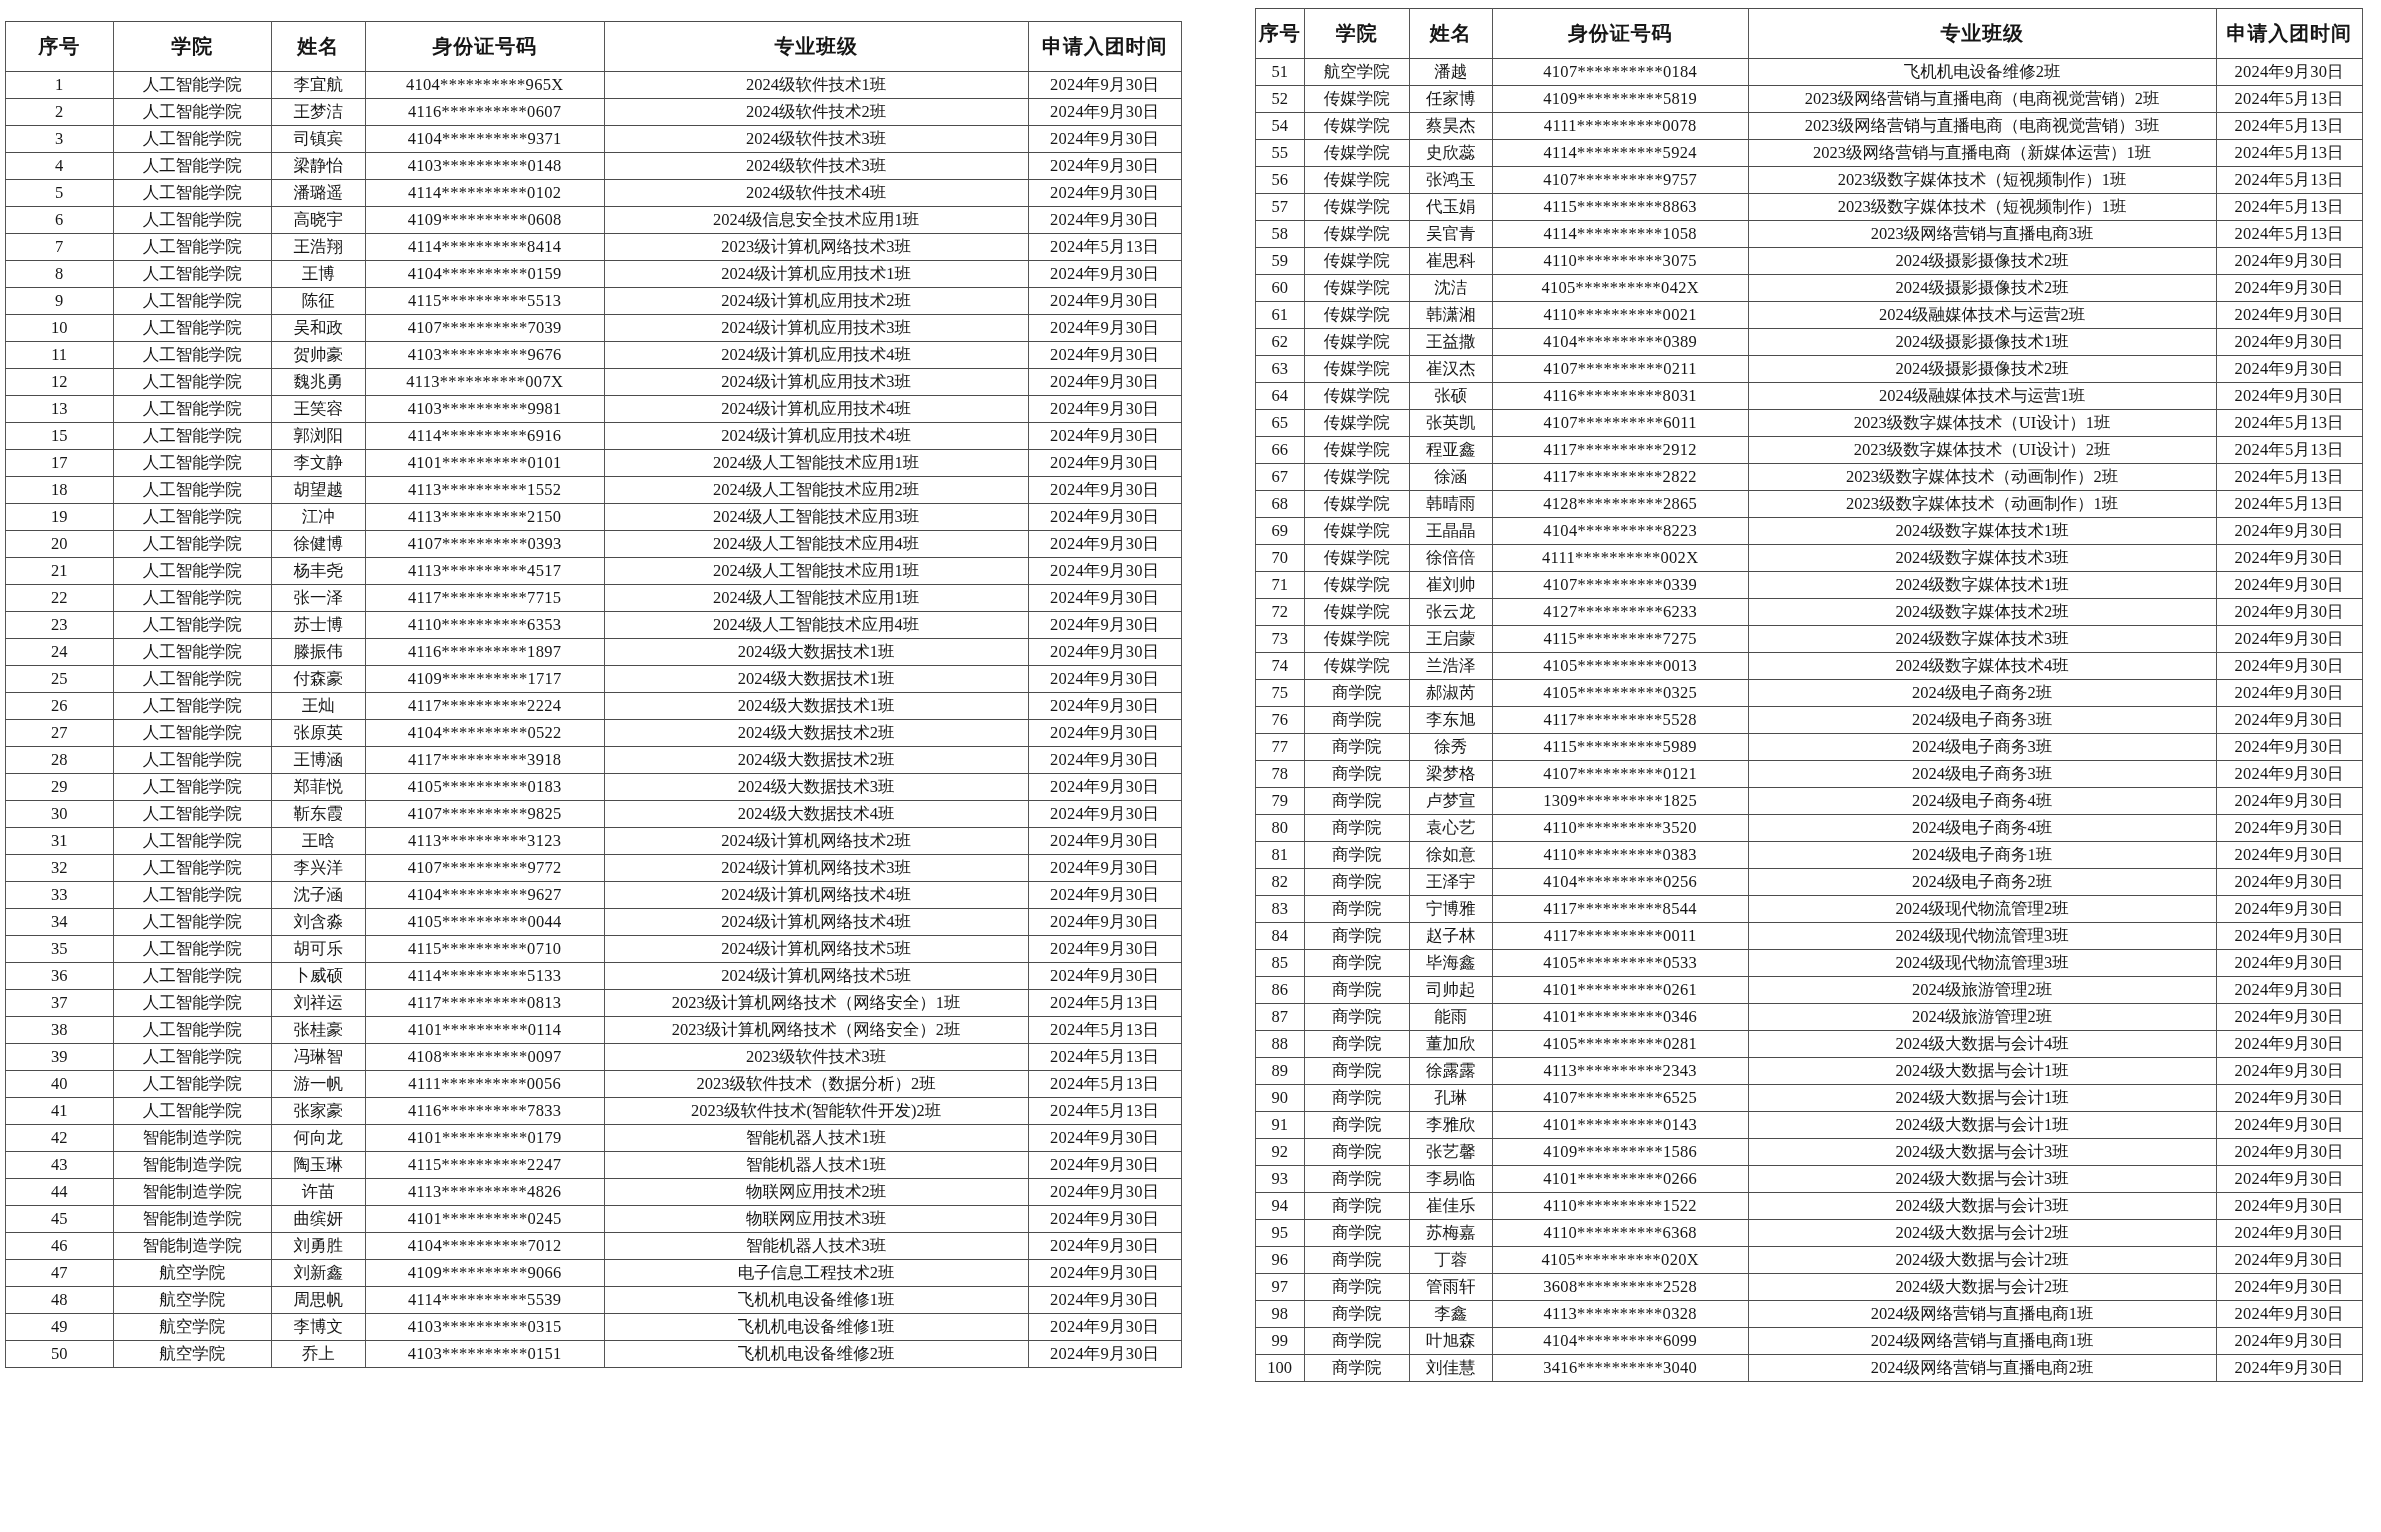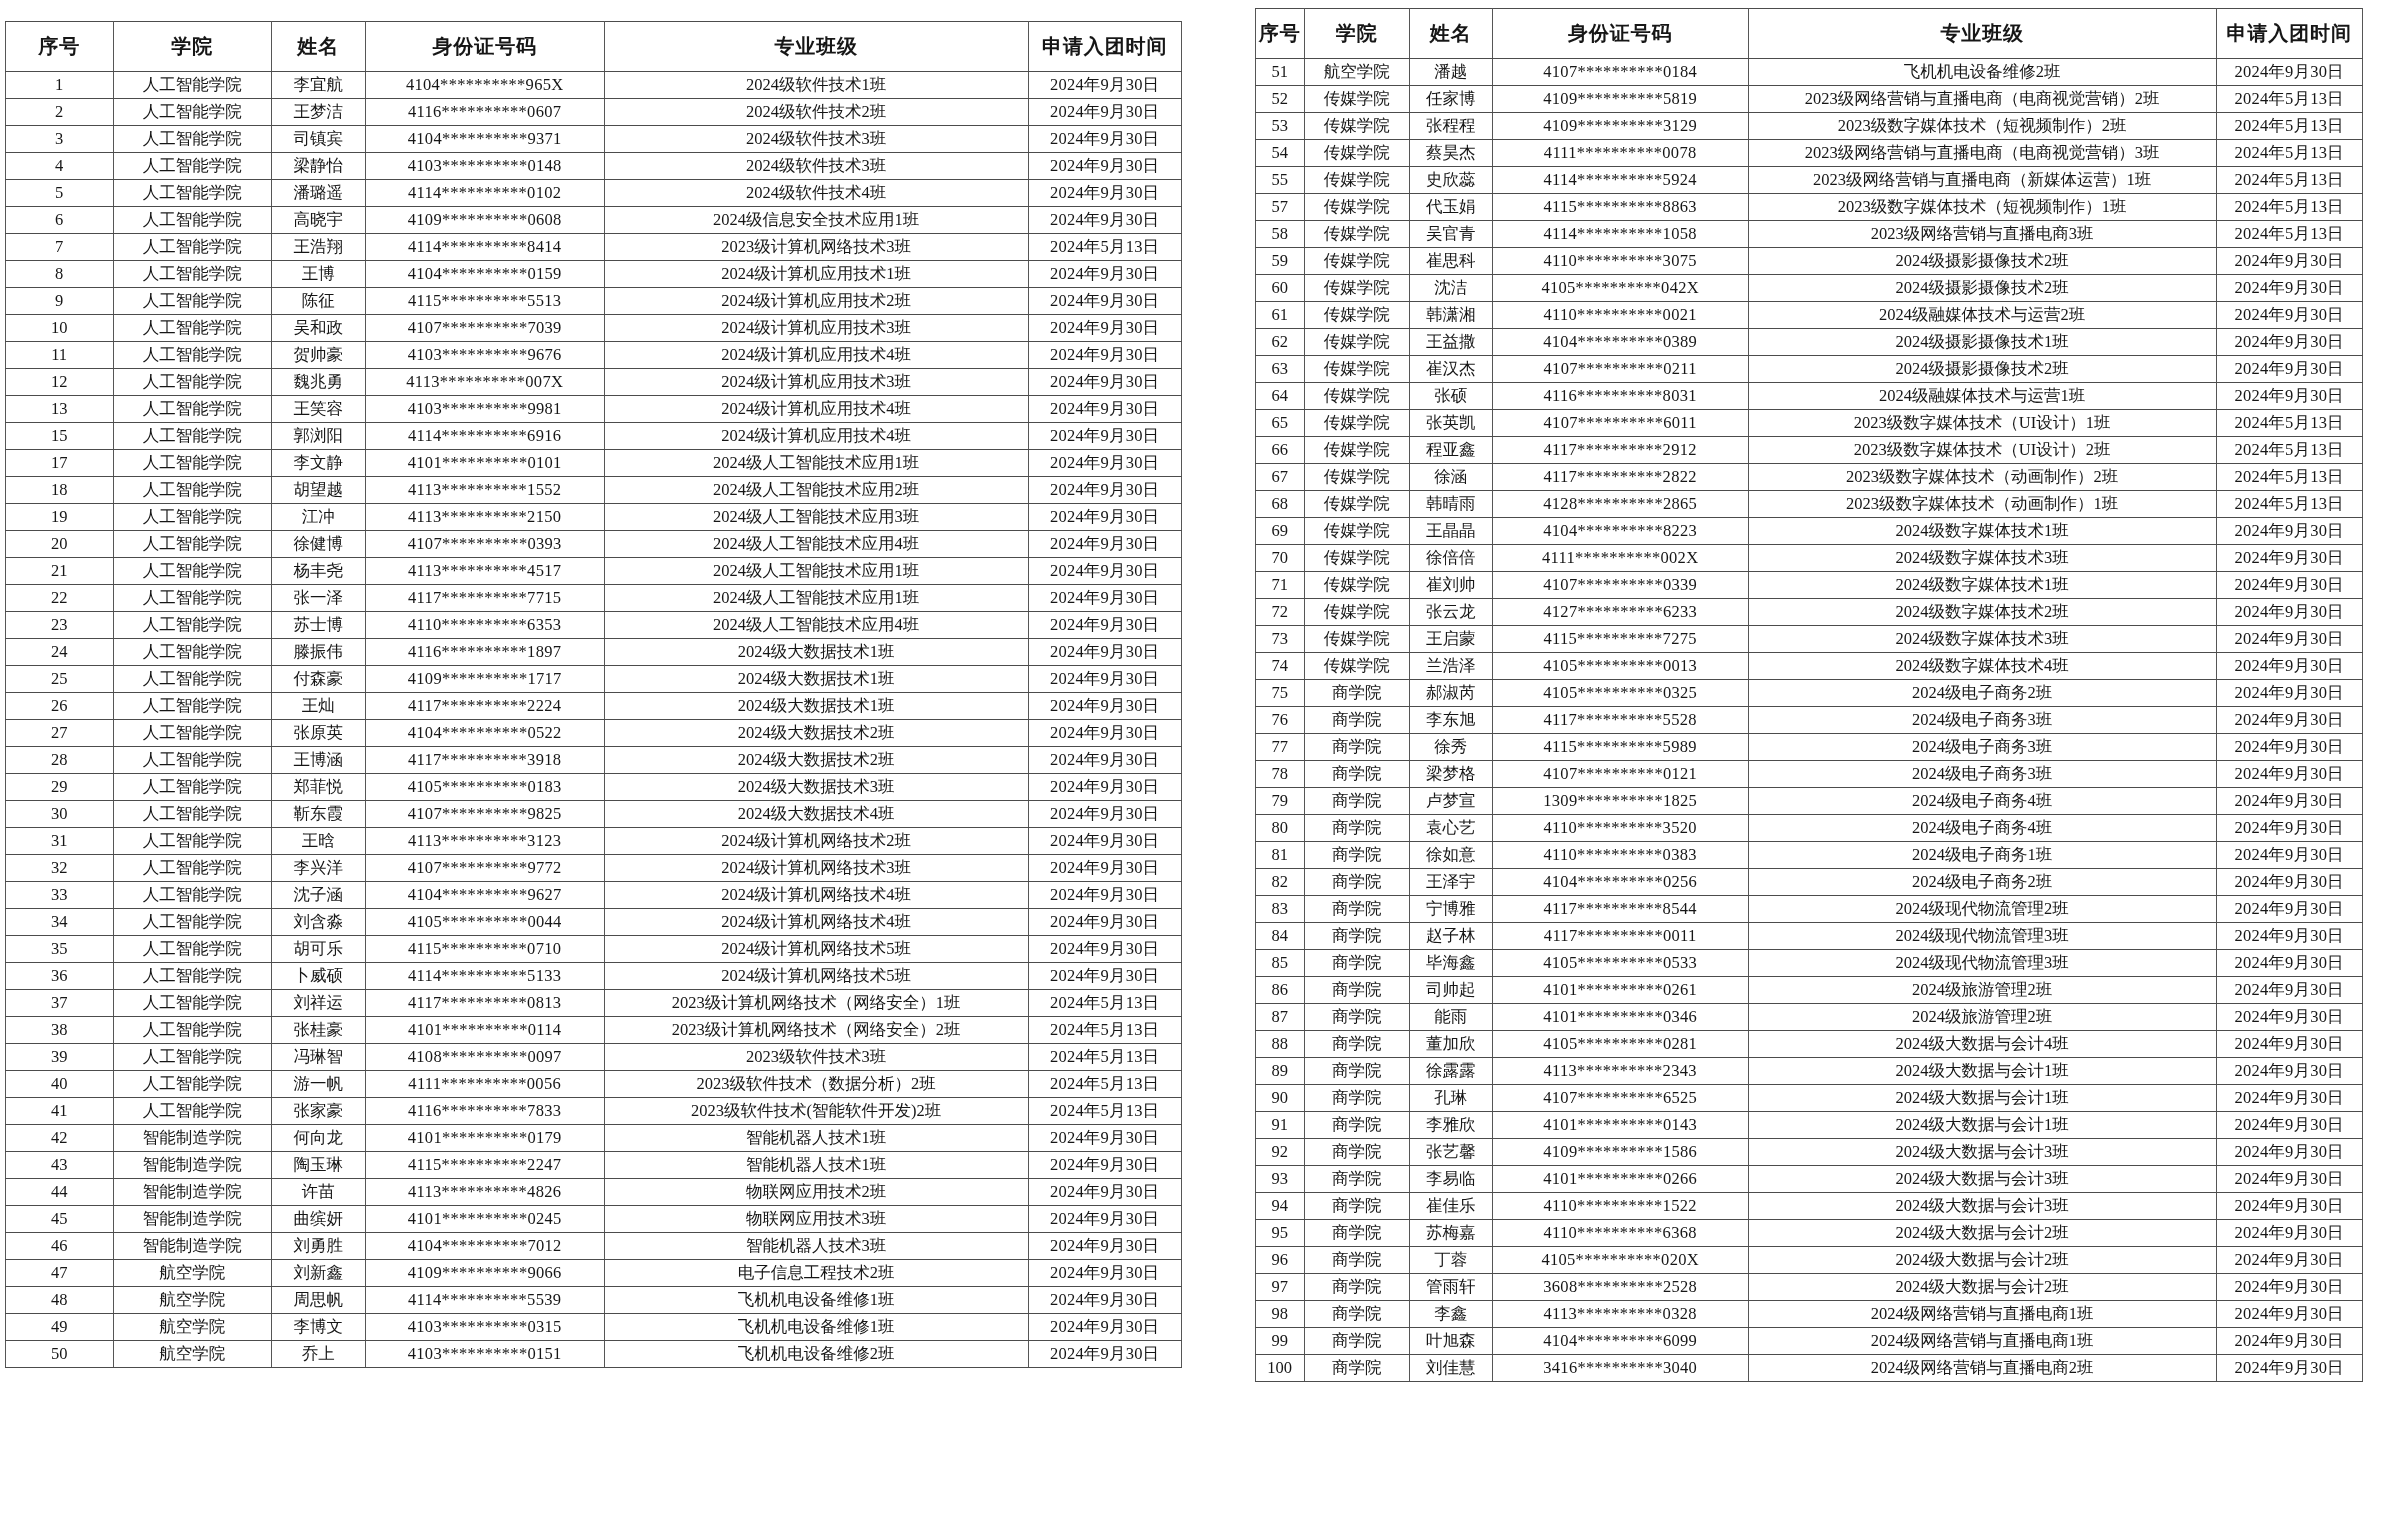--- a/index.html
+++ b/index.html
@@ -499,41 +499,41 @@
         </tr>
         <tr>
           <td class="col-index">52</td>
           <td class="col-college">传媒学院</td>
           <td class="col-name">任家博</td>
           <td class="col-id">4109**********5819</td>
           <td class="col-major-class">2023级网络营销与直播电商（电商视觉营销）2班</td>
           <td class="col-date">2024年5月13日</td>
         </tr>
         <tr>
-          <td class="col-index">53</td>
-          <td class="col-college">传媒学院</td>
-          <td class="col-name">张程程</td>
-          <td class="col-id">4109**********3129</td>
-          <td class="col-major-class">2023级数字媒体技术（短视频制作）2班</td>
-          <td class="col-date">2024年5月13日</td>
-        </tr>
-        <tr>
           <td class="col-index">54</td>
           <td class="col-college">传媒学院</td>
           <td class="col-name">蔡昊杰</td>
           <td class="col-id">4111**********0078</td>
           <td class="col-major-class">2023级网络营销与直播电商（电商视觉营销）3班</td>
           <td class="col-date">2024年5月13日</td>
         </tr>
         <tr>
           <td class="col-index">55</td>
           <td class="col-college">传媒学院</td>
           <td class="col-name">史欣蕊</td>
           <td class="col-id">4114**********5924</td>
           <td class="col-major-class">2023级网络营销与直播电商（新媒体运营）1班</td>
+          <td class="col-date">2024年5月13日</td>
+        </tr>
+        <tr>
+          <td class="col-index">56</td>
+          <td class="col-college">传媒学院</td>
+          <td class="col-name">张鸿玉</td>
+          <td class="col-id">4107**********9757</td>
+          <td class="col-major-class">2023级数字媒体技术（短视频制作）1班</td>
           <td class="col-date">2024年5月13日</td>
         </tr>
         <tr>
           <td class="col-index">57</td>
           <td class="col-college">传媒学院</td>
           <td class="col-name">代玉娟</td>
           <td class="col-id">4115**********8863</td>
           <td class="col-major-class">2023级数字媒体技术（短视频制作）1班</td>
           <td class="col-date">2024年5月13日</td>
         </tr>

